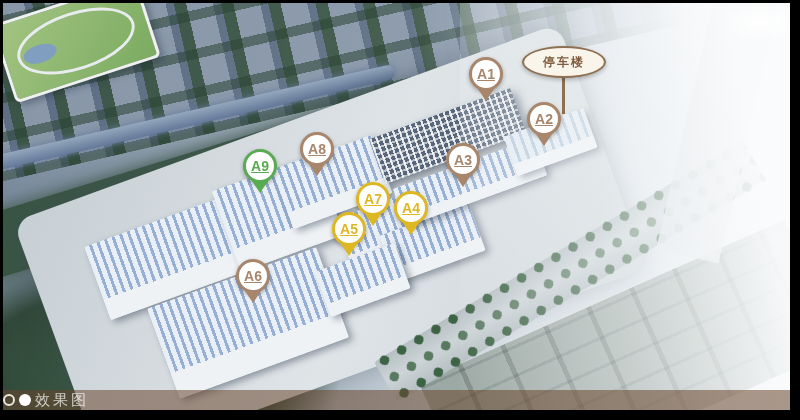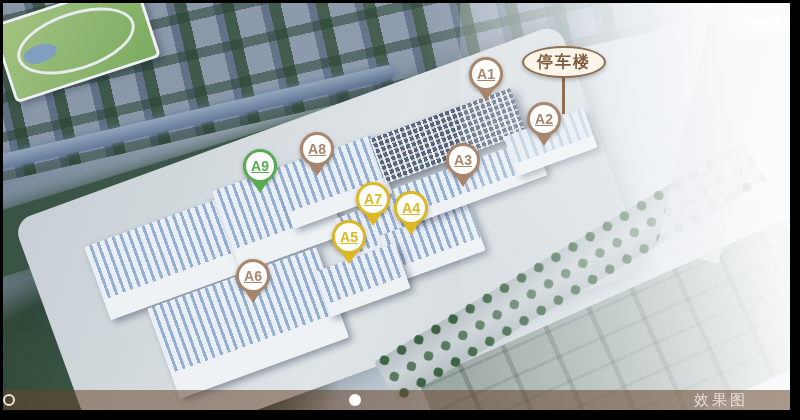--- a/index.html
+++ b/index.html
@@ -83,34 +83,34 @@
   .pin::after{content:"";position:absolute;left:50%;bottom:-13px;transform:translateX(-50%);
     border:8px solid rgba(0,0,0,0);border-top:12px solid var(--pc);border-bottom-width:0;z-index:-1;}
   .pin-default{--pc:#a8866c;}
   .pin-green{--pc:#59ab52;}
   .pin-yellow{--pc:#ddb822;}
 
   
   .callout-line{position:absolute;left:562px;top:74px;width:3px;height:40px;background:#8f6f52;z-index:5;}
   .callout{position:absolute;left:564px;top:62px;transform:translate(-50%,-50%);width:84px;height:32px;
     background:#faf5ea;border:2px solid #8f6f52;border-radius:50%;display:flex;align-items:center;
-    justify-content:center;color:#7f5c3f;font-size:16px;font-weight:bold;letter-spacing:2px;z-index:6;
+    justify-content:center;color:#7f5c3f;font-size:12px;font-weight:bold;letter-spacing:2px;z-index:6;
     box-shadow:0 2px 4px rgba(0,0,0,.25);}
 
   
   .legend{position:absolute;top:342px;right:13px;z-index:7;}
   .legend-row{display:flex;align-items:center;justify-content:flex-start;gap:7px;margin:4px 0;}
   .legend-swatch{width:14px;height:12px;flex:0 0 auto;box-shadow:0 0 2px rgba(0,0,0,.4);}
   .sw-green{background:#5cb457;} .sw-yellow{background:#eec31e;}
   .legend-label{color:#f1f1ef;font-size:13.5px;letter-spacing:.5px;white-space:nowrap;
     text-shadow:0 1px 2px rgba(0,0,0,.7);}
 
   
   .footer{position:absolute;left:3px;right:10px;top:390px;height:20px;z-index:7;
-    background:rgba(104,70,45,.55);display:flex;align-items:center;justify-content:space-between;
+    background:rgba(104,70,45,.55);display:flex;align-items:center;justify-content:flex-start;
     gap:4px;padding-right:42px;}
   .dot{width:12px;height:12px;border-radius:50%;flex:0 0 auto;}
   .dot-outline{border:2px solid #ece6dd;background:rgba(0,0,0,0);}
   .dot-filled{background:#fff;}
   .footer-caption{font-size:15px;color:rgba(255,255,255,.72);letter-spacing:3px;line-height:20px;}
 
   
   .frame{position:absolute;background:#000;z-index:10;}
   .frame-top{left:0;top:0;right:0;height:3px;}
   .frame-left{left:0;top:0;bottom:0;width:3px;}
@@ -162,21 +162,21 @@
     </div>
   <div class="pin pin-default" style="left:544px;top:102px;">
       <span>A2</span>
     </div>
   <div class="pin pin-default" style="left:463px;top:143px;">
       <span>A3</span>
     </div>
   <div class="pin pin-yellow" style="left:411px;top:191px;">
       <span>A4</span>
     </div>
-  <div class="pin pin-yellow" style="left:349px;top:220px;">
+  <div class="pin pin-yellow" style="left:349px;top:212px;">
       <span>A5</span>
     </div>
   <div class="pin pin-default" style="left:236px;top:259px;margin-left:17px;">
       <span>A6</span>
     </div>
   <div class="pin pin-yellow" style="left:373px;top:182px;">
       <span>A7</span>
     </div>
   <div class="pin pin-default" style="left:317px;top:132px;justify-content:flex-end;">
       <span>A8</span>

